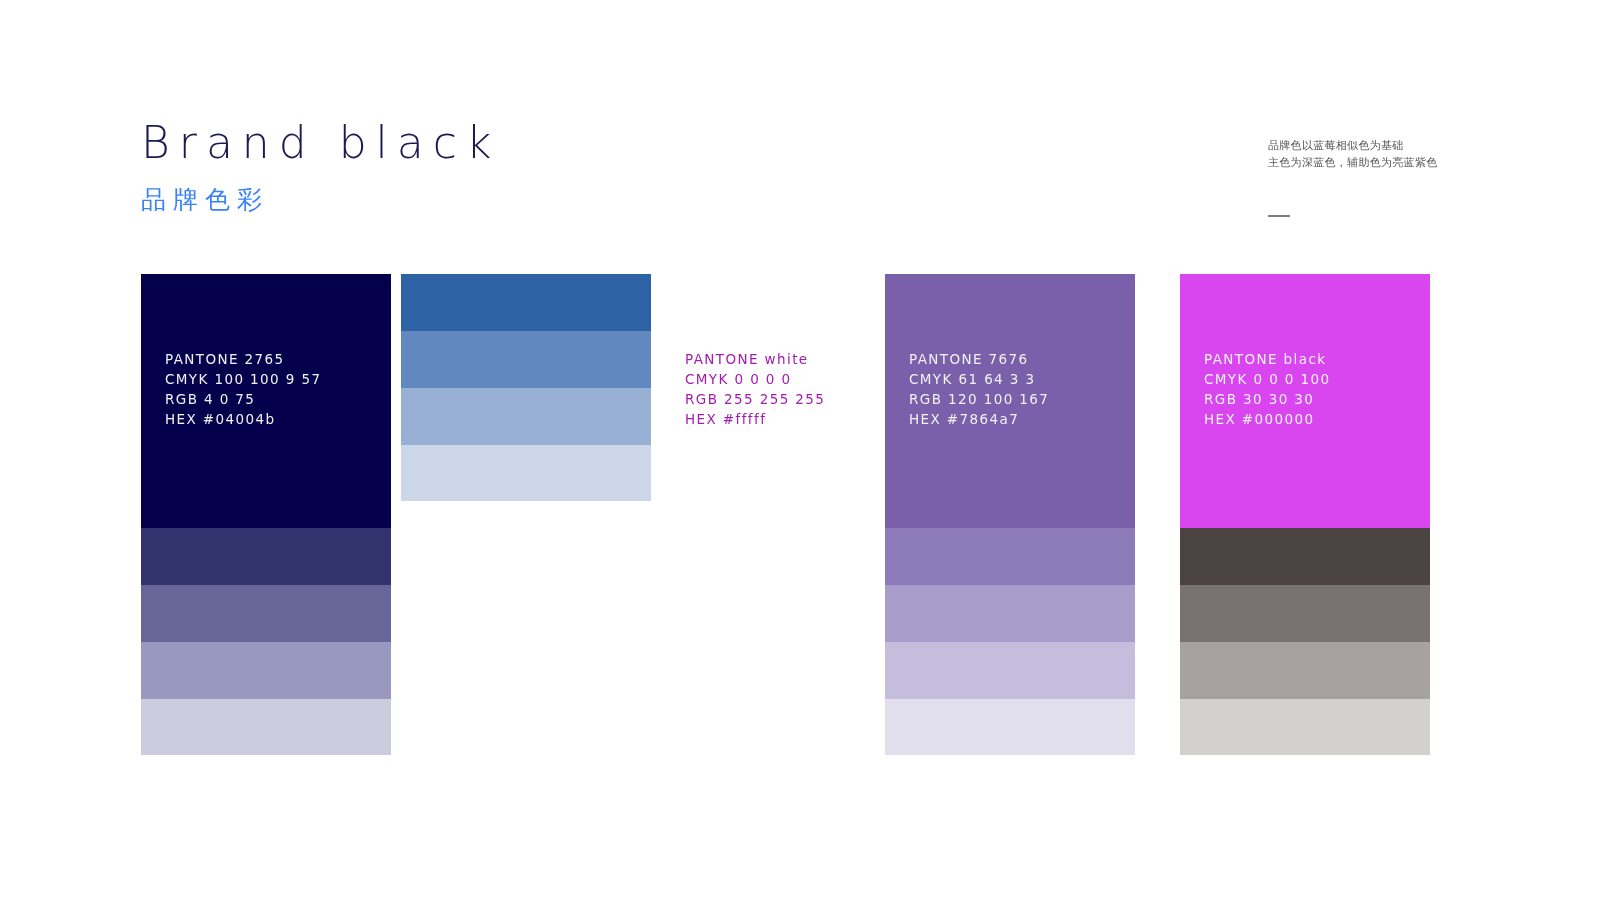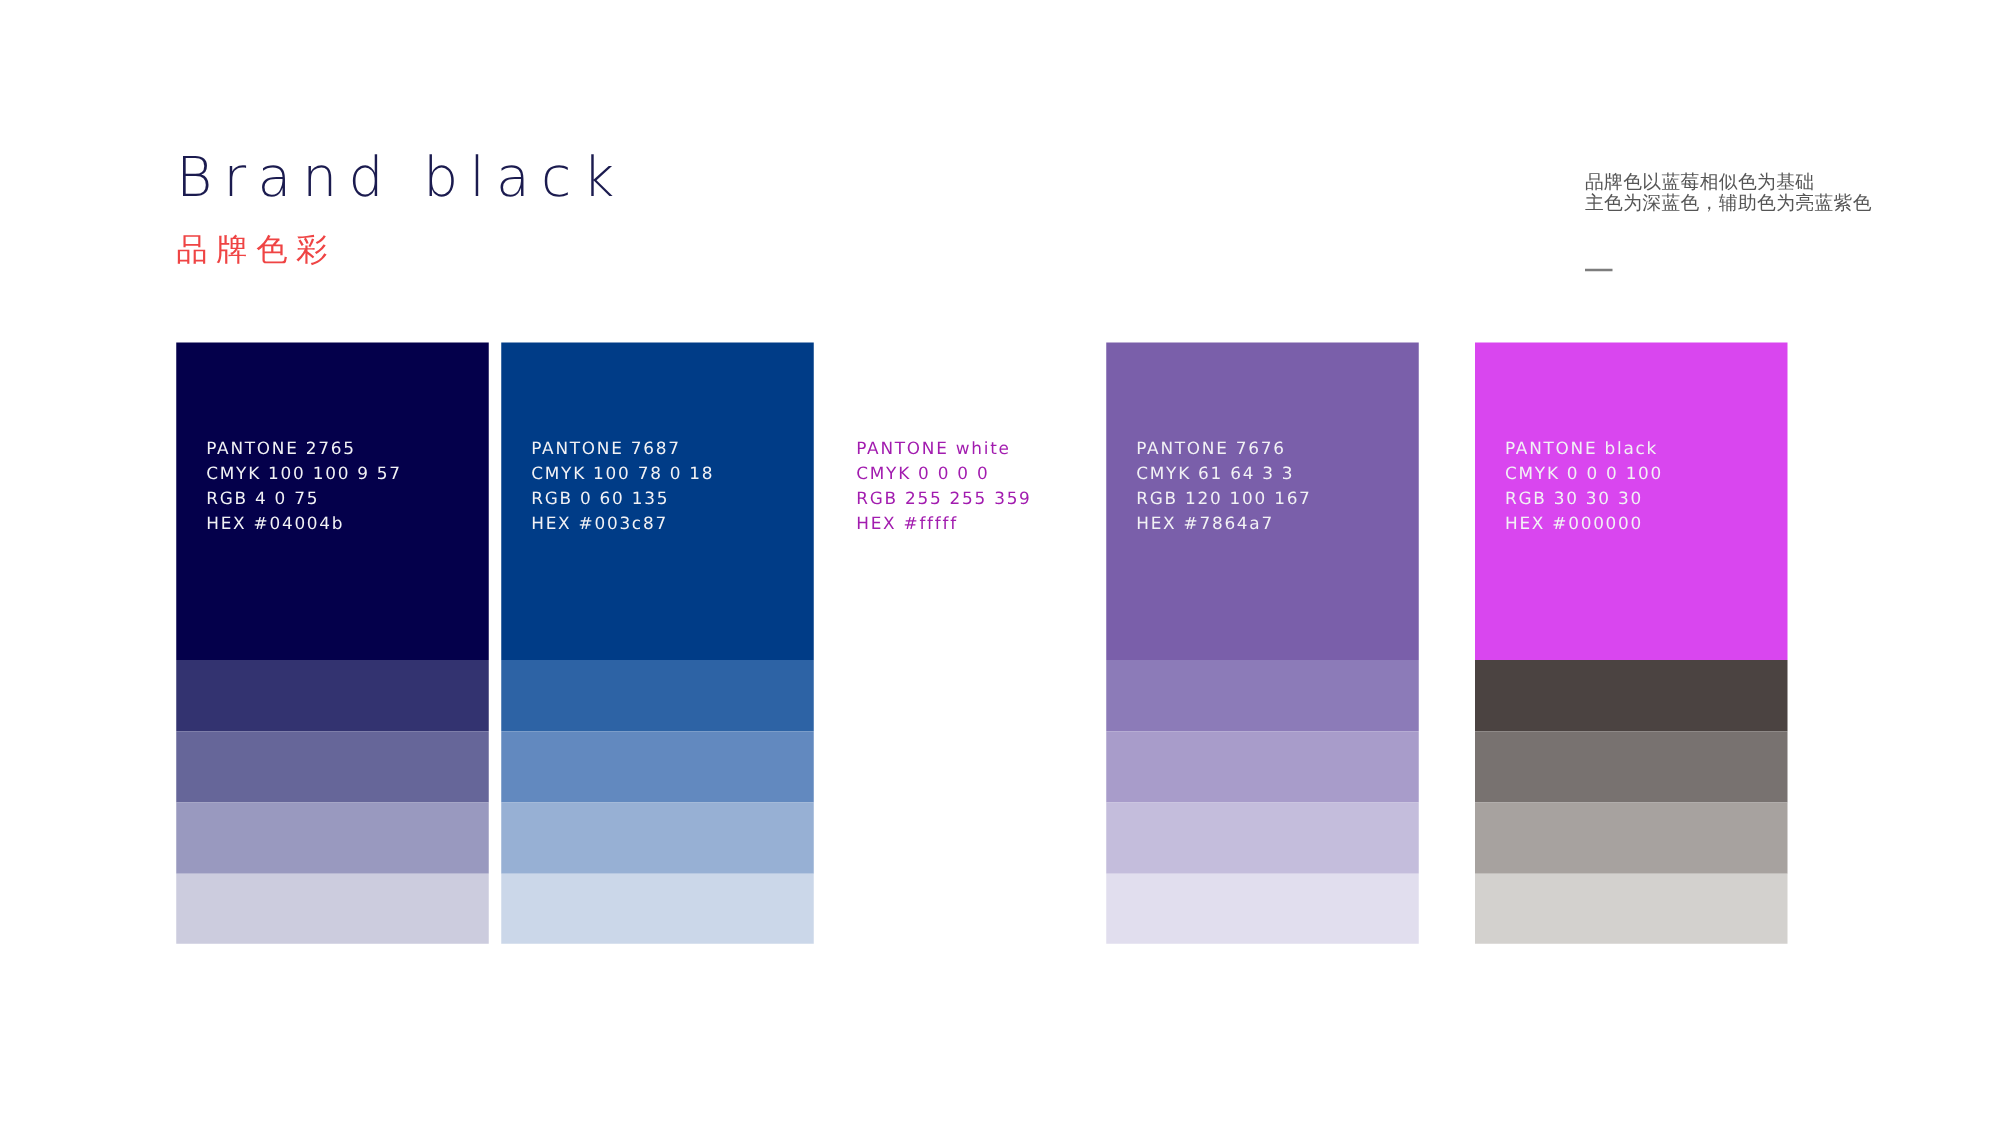--- a/index.html
+++ b/index.html
@@ -28,35 +28,35 @@
     letter-spacing: 9px;
     color: #1b1b4f;
     line-height: 1.15;
     white-space: nowrap;
   }
   #page-subtitle {
     font-family: Liberation Sans, sans-serif;
     font-size: 25px;
     font-weight: 400;
     letter-spacing: 7px;
-    color: #ef4444;
+    color: #3b82f6;
     margin-top: 14px;
     white-space: nowrap;
   }
 
   
   #header-note {
     position: absolute;
     left: 1268px;
     top: 137px;
     width: 260px;
   }
   #header-note .note-line {
     font-family: "DejaVu Sans", "Liberation Sans", sans-serif;
-    font-size: 15px;
+    font-size: 11px;
     color: #555555;
     line-height: 17px;
     letter-spacing: 0.3px;
     white-space: nowrap;
   }
   #header-note-rule {
     margin-top: 44px;
     width: 22px;
     height: 2px;
     background: #7d7d7d;
@@ -119,39 +119,31 @@
           <div class="info-line">RGB  4 0 75</div>
           <div class="info-line">HEX  #04004b</div>
         </div>
       </div>
       <div class="tint" style="background: rgb(51, 51, 112);"></div>
       <div class="tint" style="background: rgb(102, 102, 153);"></div>
       <div class="tint" style="background: rgb(153, 153, 191);"></div>
       <div class="tint t4" style="background: rgb(204, 204, 222);"></div>
     </div>
     <div class="swatch-col" style="left: 401px;">
-      <div class="swatch-main" style="background: rgb(0, 60, 135);">
-        <div class="swatch-info txt-light">
-          <div class="info-line">PANTONE  7687</div>
-          <div class="info-line">CMYK  100 78 0 18</div>
-          <div class="info-line">RGB  0 60 135</div>
-          <div class="info-line">HEX  #003c87</div>
-        </div>
-      </div>
       <div class="tint" style="background: rgb(45, 99, 165);"></div>
       <div class="tint" style="background: rgb(98, 137, 191);"></div>
       <div class="tint" style="background: rgb(151, 176, 212);"></div>
       <div class="tint t4" style="background: rgb(203, 215, 233);"></div>
     </div>
     <div class="swatch-col" style="left: 661px;">
       <div class="swatch-main" style="background: rgb(255, 255, 255);">
         <div class="swatch-info txt-blue">
           <div class="info-line">PANTONE  white</div>
           <div class="info-line">CMYK  0 0 0 0</div>
-          <div class="info-line">RGB  255 255 359</div>
+          <div class="info-line">RGB  255 255 255</div>
           <div class="info-line">HEX  #fffff</div>
         </div>
       </div>
       <div class="tint" style="background: rgb(255, 255, 255);"></div>
       <div class="tint" style="background: rgb(255, 255, 255);"></div>
       <div class="tint" style="background: rgb(255, 255, 255);"></div>
       <div class="tint t4" style="background: rgb(255, 255, 255);"></div>
     </div>
     <div class="swatch-col" style="left: 885px;">
       <div class="swatch-main" style="background: rgb(122, 95, 170);">

